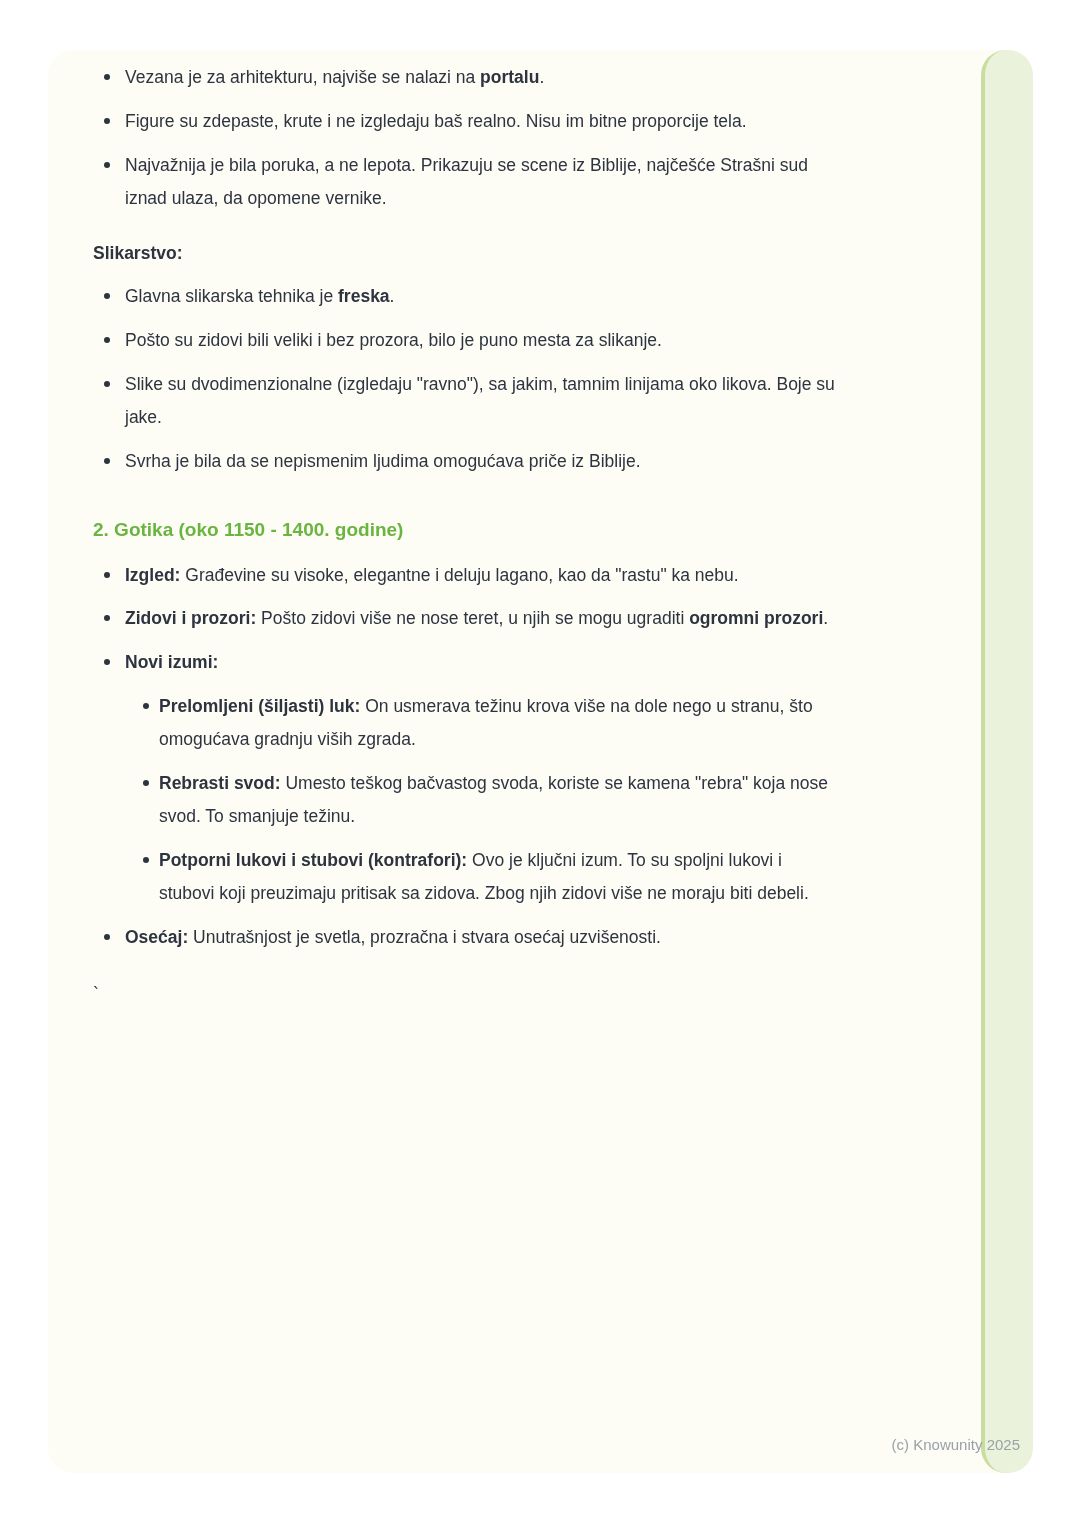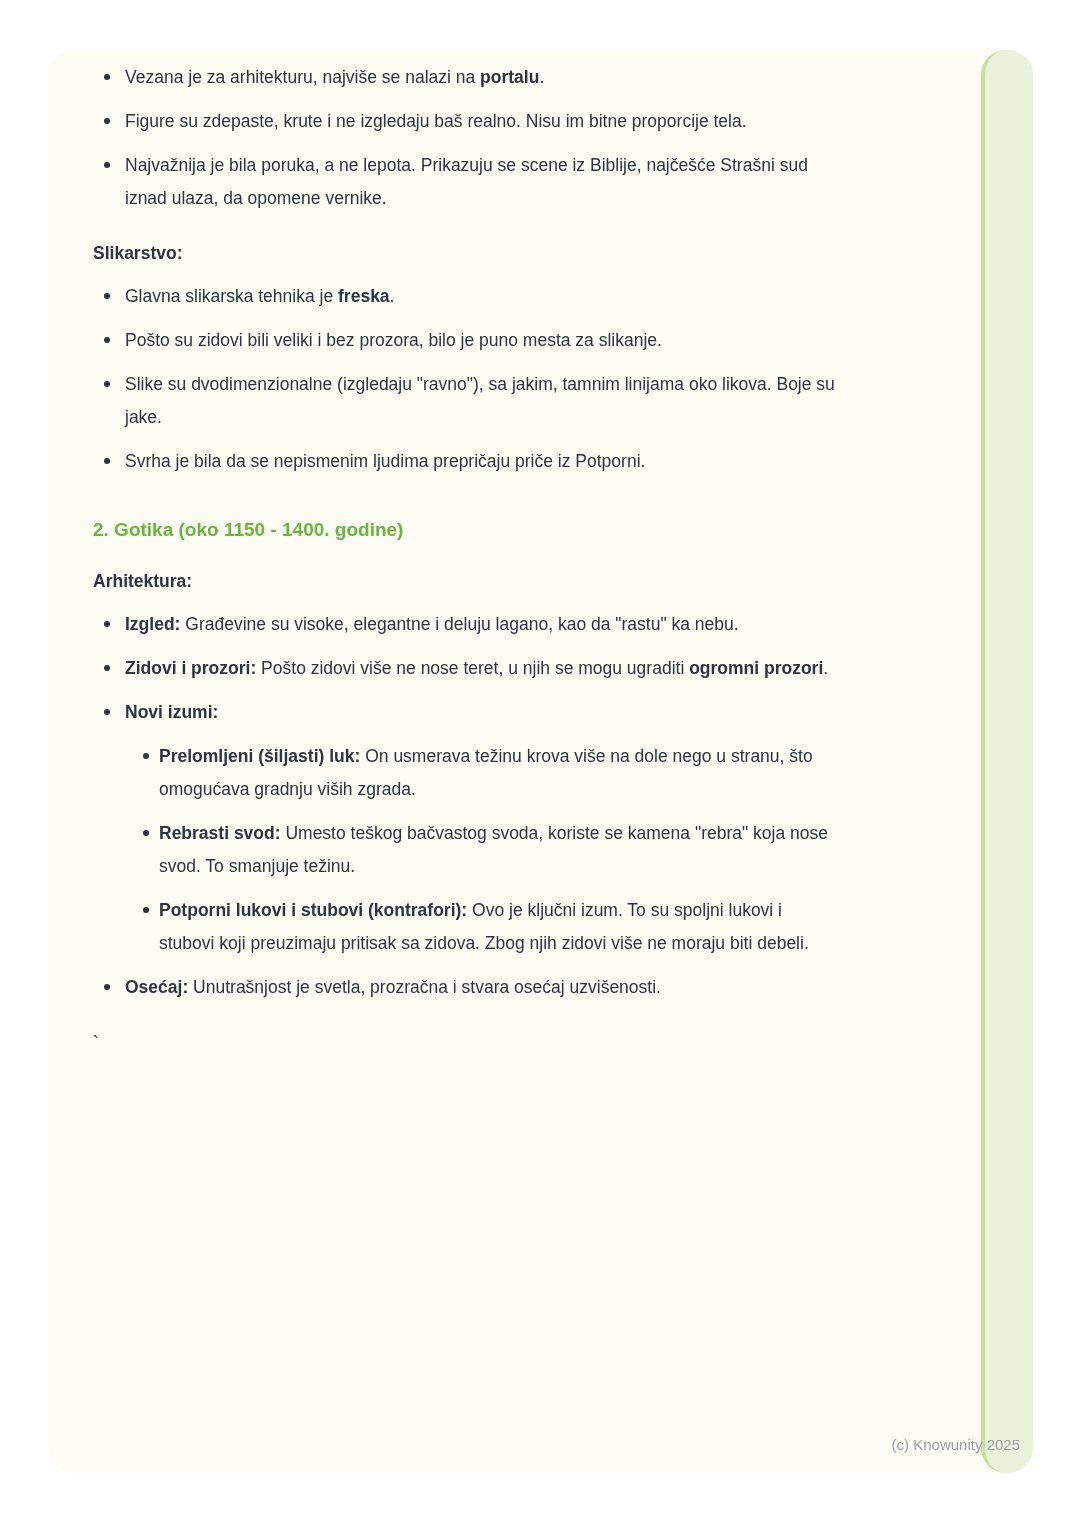--- a/index.html
+++ b/index.html
@@ -101,24 +101,23 @@
         <ul class="depth0">
           <li><span>Vezana je za arhitekturu, najviše se nalazi na </span><strong>portalu</strong><span>.</span></li>
           <li><span>Figure su zdepaste, krute i ne izgledaju baš realno. Nisu im bitne proporcije tela.</span></li>
           <li><span>Najvažnija je bila poruka, a ne lepota. Prikazuju se scene iz Biblije, najčešće Strašni sud iznad ulaza, da opomene vernike.</span></li>
         </ul>
         <h3>Slikarstvo:</h3>
         <ul class="depth0">
           <li><span>Glavna slikarska tehnika je </span><strong>freska</strong><span>.</span></li>
           <li><span>Pošto su zidovi bili veliki i bez prozora, bilo je puno mesta za slikanje.</span></li>
           <li><span>Slike su dvodimenzionalne (izgledaju "ravno"), sa jakim, tamnim linijama oko likova. Boje su jake.</span></li>
-          <li><span>Svrha je bila da se nepismenim ljudima prepričaju priče iz Potporni.</span></li>
+          <li><span>Svrha je bila da se nepismenim ljudima omogućava priče iz Biblije.</span></li>
         </ul>
         <h2>2. Gotika (oko 1150 - 1400. godine)</h2>
-        <h3>Arhitektura:</h3>
         <ul class="depth0">
           <li><strong>Izgled:</strong><span> Građevine su visoke, elegantne i deluju lagano, kao da "rastu" ka nebu.</span></li>
           <li><strong>Zidovi i prozori:</strong><span> Pošto zidovi više ne nose teret, u njih se mogu ugraditi </span><strong>ogromni prozori</strong><span>.</span></li>
           <li><strong>Novi izumi:</strong><ul class="depth1">
               <li><strong>Prelomljeni (šiljasti) luk:</strong><span> On usmerava težinu krova više na dole nego u stranu, što omogućava gradnju viših zgrada.</span></li>
               <li><strong>Rebrasti svod:</strong><span> Umesto teškog bačvastog svoda, koriste se kamena "rebra" koja nose svod. To smanjuje težinu.</span></li>
               <li><strong>Potporni lukovi i stubovi (kontrafori):</strong><span> Ovo je ključni izum. To su spoljni lukovi i stubovi koji preuzimaju pritisak sa zidova. Zbog njih zidovi više ne moraju biti debeli.</span></li>
             </ul></li>
           <li><strong>Osećaj:</strong><span> Unutrašnjost je svetla, prozračna i stvara osećaj uzvišenosti.</span></li>
         </ul>

